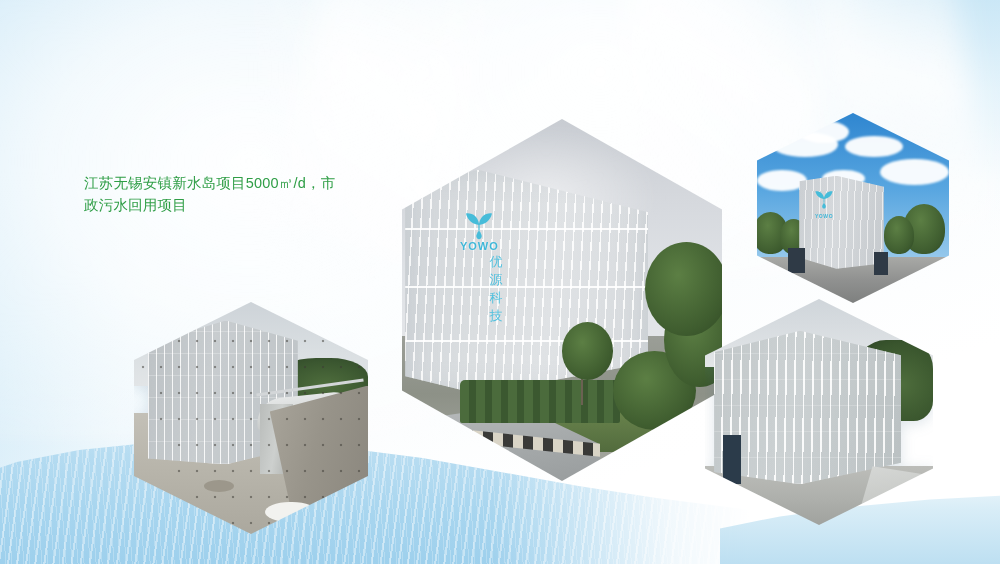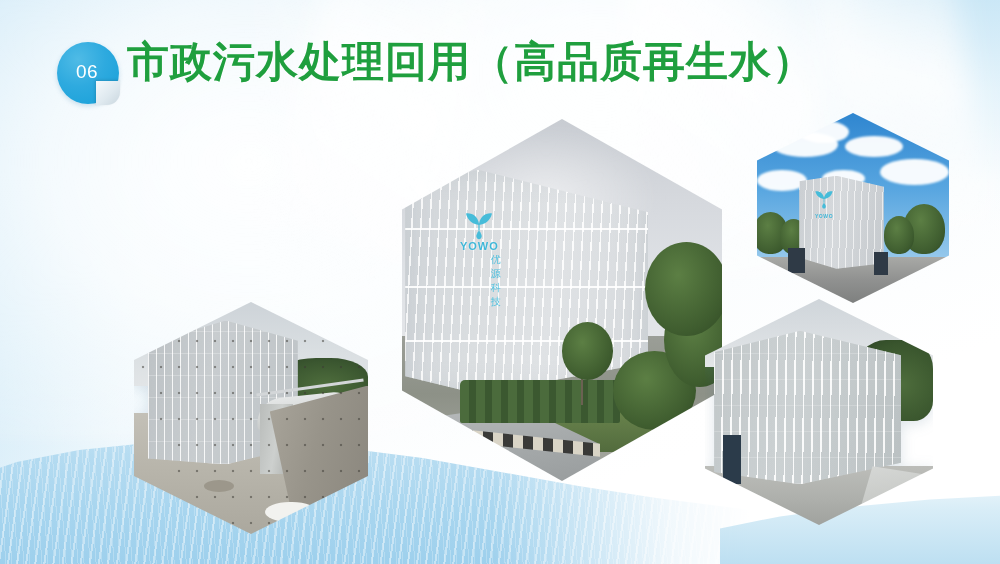--- a/index.html
+++ b/index.html
@@ -270,21 +270,21 @@
   }
   .cc-logo-mark {
     width: 30px; height: 30px; margin: 0 auto;
   }
   .cc-logo-text {
     color: #3fb7d8; font-size: 11px; font-weight: 700;
     letter-spacing: 1px; line-height: 1.25;
     text-shadow: 0 0 2px rgba(255,255,255,0.8);
   }
   .cc-logo-sub {
-    color: #4fc0de; font-size: 10px; letter-spacing: 0.5px; margin-left: 33px;
+    color: #4fc0de; font-size: 13px; letter-spacing: 0.5px; margin-left: 33px;
   }
   .cc-hedge {
     position: absolute; left: 18%; bottom: 16%;
     width: 50%; height: 12%;
     background: repeating-linear-gradient(90deg,
       #4b6b3c 0px, #4b6b3c 9px, #3b5830 9px, #3b5830 16px);
     border-radius: 5px 5px 2px 2px;
   }
   .cc-curb {
     position: absolute; left: 16%; bottom: 9%;
@@ -467,29 +467,24 @@
   <div class="bg-streak s3"></div>
 
   <div class="water">
     <div class="water-fill"></div>
     <div class="water-ripple"></div>
     <div class="water-crest"></div>
     <div class="water-right-fade"></div>
   </div>
   <div class="water-right"></div>
 
-  <div class="badge">
-    <div class="badge-circle"></div>
-    <div class="badge-curl"></div>
-    <div class="badge-num">06</div>
-  </div>
-
-  <div class="title">市政污水处理回用（高品质再生水）</div>
+
 
   <div class="captions">
+    <div class="caption">江苏无锡安镇新水岛项目5000㎥/d，市政污水回用项目</div>
   </div>
 
   <div class="hex" id="hex-center">
     <div class="hex-inner">
       <div class="cc-sky"></div>
       <div class="cc-sky-soft"></div>
       <div class="cc-ground"></div>
       <div class="cc-grass"></div>
       <div class="cc-pavement"></div>
 

